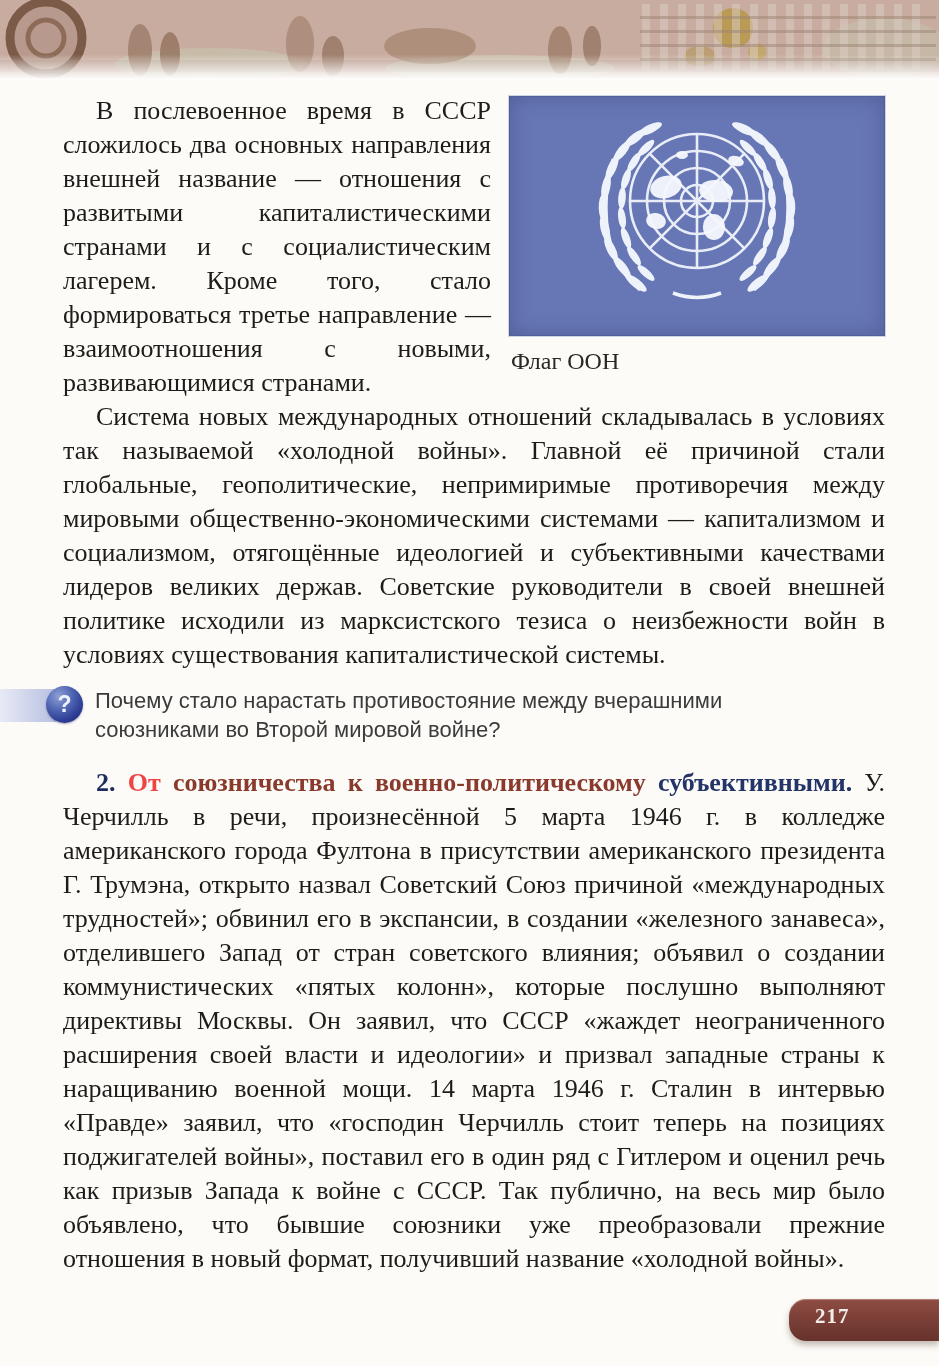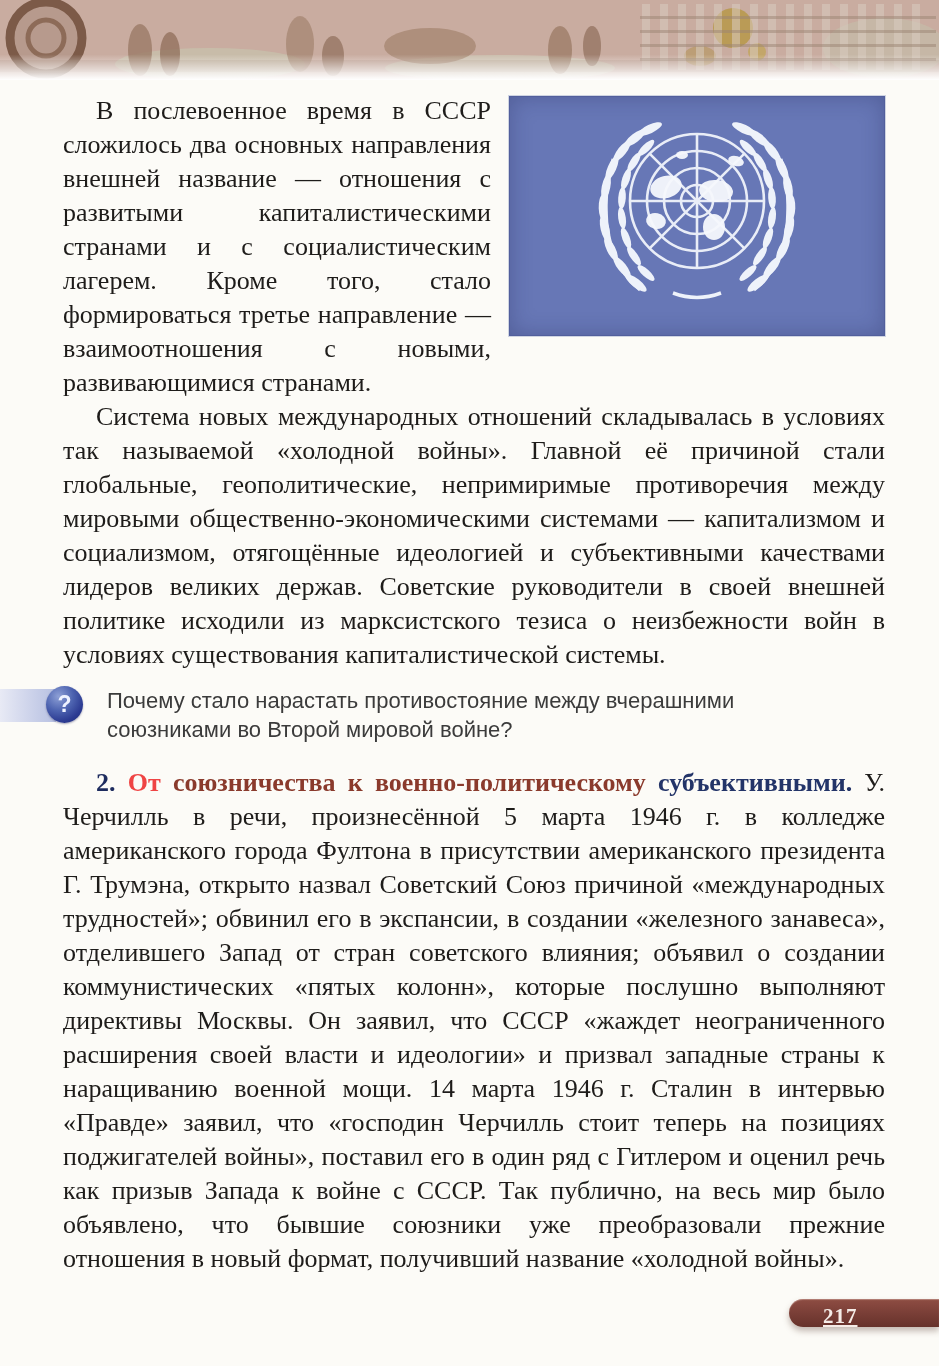--- a/index.html
+++ b/index.html
@@ -44,36 +44,36 @@
   .q-band{
     position:absolute;left:-63px;top:3px;width:56px;height:33px;
     background:linear-gradient(90deg,#e8eaf5 0%,#c5cce7 70%,#b8c1e2 100%);
   }
   .q-icon{
     position:absolute;left:-17px;top:0;width:37px;height:37px;border-radius:50%;
     background:radial-gradient(circle at 34% 28%, #8ea0d6 0%, #4d63b0 40%, #2c3b92 70%, #1d2a72 100%);
     color:#eef2ff;font:bold 23px/37px "Liberation Sans","DejaVu Sans",sans-serif;
     text-align:center;box-shadow:0 1px 2px rgba(40,40,90,.4);
   }
-  .q-text{display:block;margin-left:44px;width:670px;}
+  .q-text{display:block;margin-left:32px;width:670px;}
 
   
   .h-num{font-weight:bold;color:#1d2b5e;}
   .h-blue{font-weight:bold;color:#ef4444;}
   .h-maroon{font-weight:bold;color:#8a3a2c;}
   .h-navy{font-weight:bold;color:#233468;}
 
   
   .page-num{
-    position:absolute;top:1299px;right:0;width:150px;height:28px;
+    position:absolute;top:1299px;right:0;width:150px;height:42px;
     border-radius:17px 0 0 17px;
     background:linear-gradient(180deg,#8e4d43 0%,#7c4038 45%,#66322b 100%);
     box-shadow:0 4px 6px rgba(90,60,50,.35), inset 0 1px 1px rgba(255,230,220,.35);
     color:#f5ece7;font:bold 21px/34px "Liberation Serif","DejaVu Serif",serif;
-    padding-left:34px;box-sizing:border-box;letter-spacing:1px;text-decoration:underline;
+    padding-left:26px;box-sizing:border-box;letter-spacing:1px;
   }
 </style>
 </head>
 <body>
 
 <div class="page">
 
   <svg class="band" viewBox="0 0 939 80" preserveAspectRatio="none" aria-hidden="true">
     <defs>
       <linearGradient id="fadeWhite" x1="0" y1="0" x2="0" y2="1">
@@ -188,20 +188,21 @@
             <ellipse rx="11" ry="3.8" transform="translate(116,141) rotate(70)"></ellipse>
             <ellipse rx="11" ry="3.8" transform="translate(112,121) rotate(82)"></ellipse>
             <ellipse rx="11" ry="3.8" transform="translate(112,101) rotate(94)"></ellipse>
             <ellipse rx="11" ry="3.8" transform="translate(116,82) rotate(108)"></ellipse>
             <ellipse rx="11" ry="3.8" transform="translate(124,65) rotate(122)"></ellipse>
             <ellipse rx="11" ry="3.8" transform="translate(136,51) rotate(136)"></ellipse>
           </g>
           <path d="M 163,196 Q 187,205 211,196" stroke="#eef2fa" stroke-width="3.5" fill="none"></path>
         </svg>
       </div>
+      <figcaption class="caption">Флаг ООН</figcaption>
     </figure>
 
     <p>В послевоенное время в СССР сложилось два основных направления внешней название — отношения с развитыми капиталистическими странами и с социалистическим лагерем. Кроме того, стало формироваться третье направление — взаимоотношения с новыми, развивающимися странами.</p>
     <p>Система новых международных отношений складывалась в условиях так называемой «холодной войны». Главной её причиной стали глобальные, геополитические, непримиримые противоречия между мировыми общественно-экономическими системами — капитализмом и социализмом, отягощённые идеологией и субъективными качествами лидеров великих держав. Советские руководители в своей внешней политике исходили из марксистского тезиса о неизбежности войн в условиях существования капиталистической системы.</p>
 
     <div class="question-row">
       <span class="q-band"></span>
       <span class="q-icon">?</span>
       <span class="q-text">Почему стало нарастать противостояние между вчерашними союзниками во Второй мировой войне?</span>
     </div>

